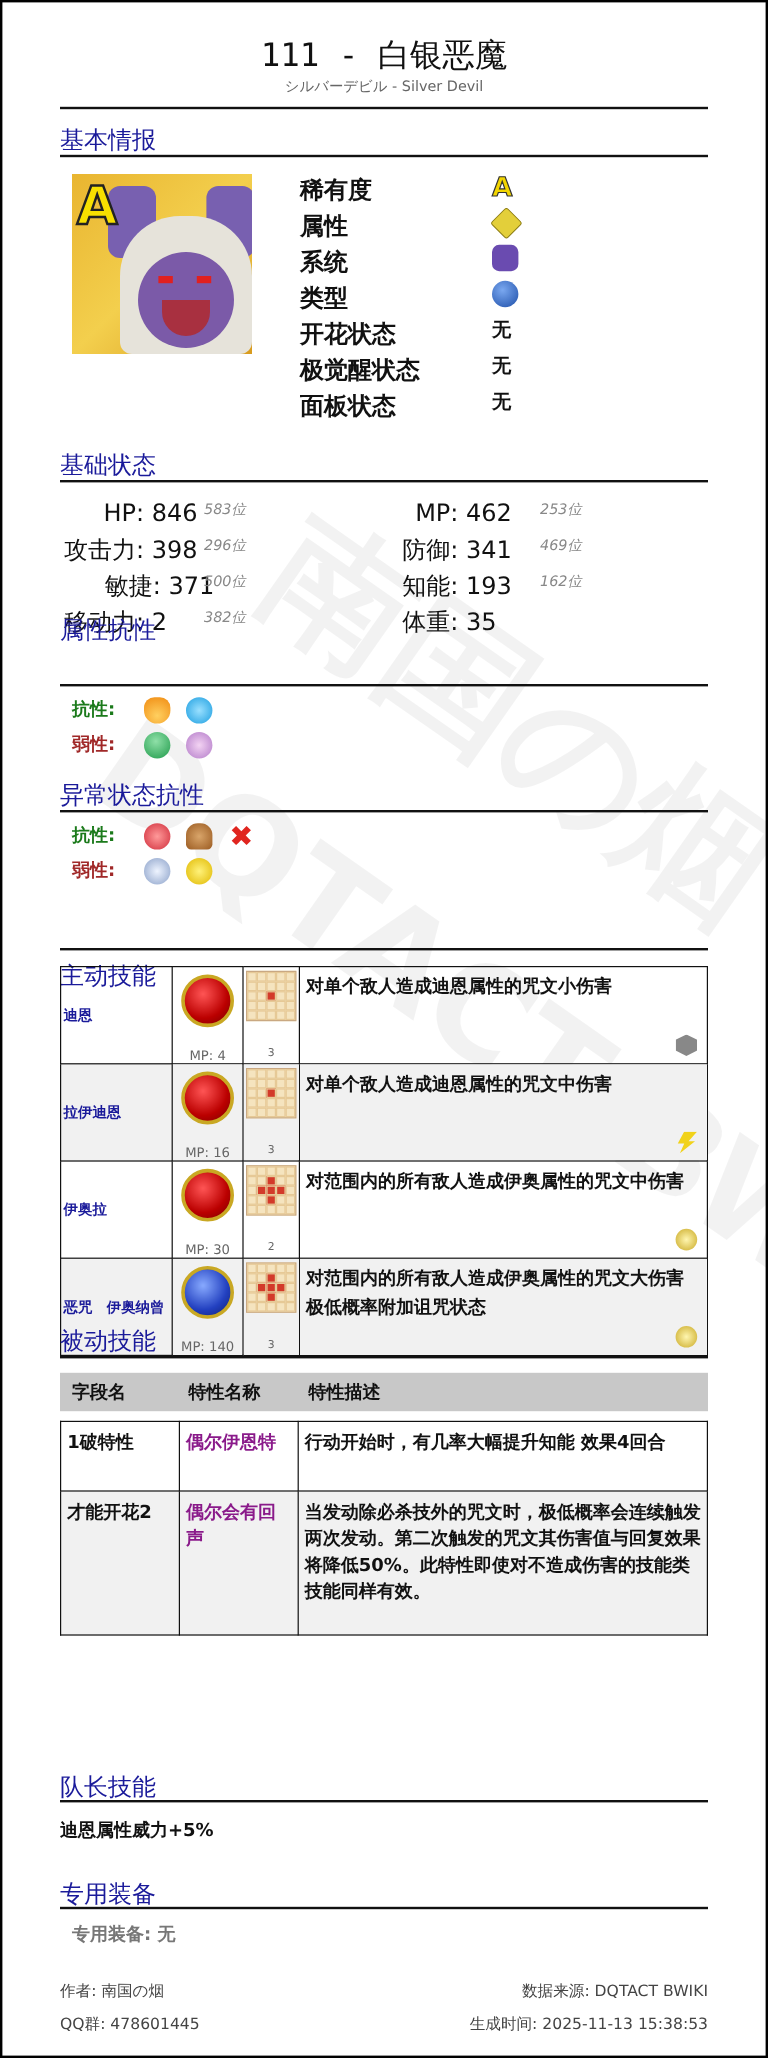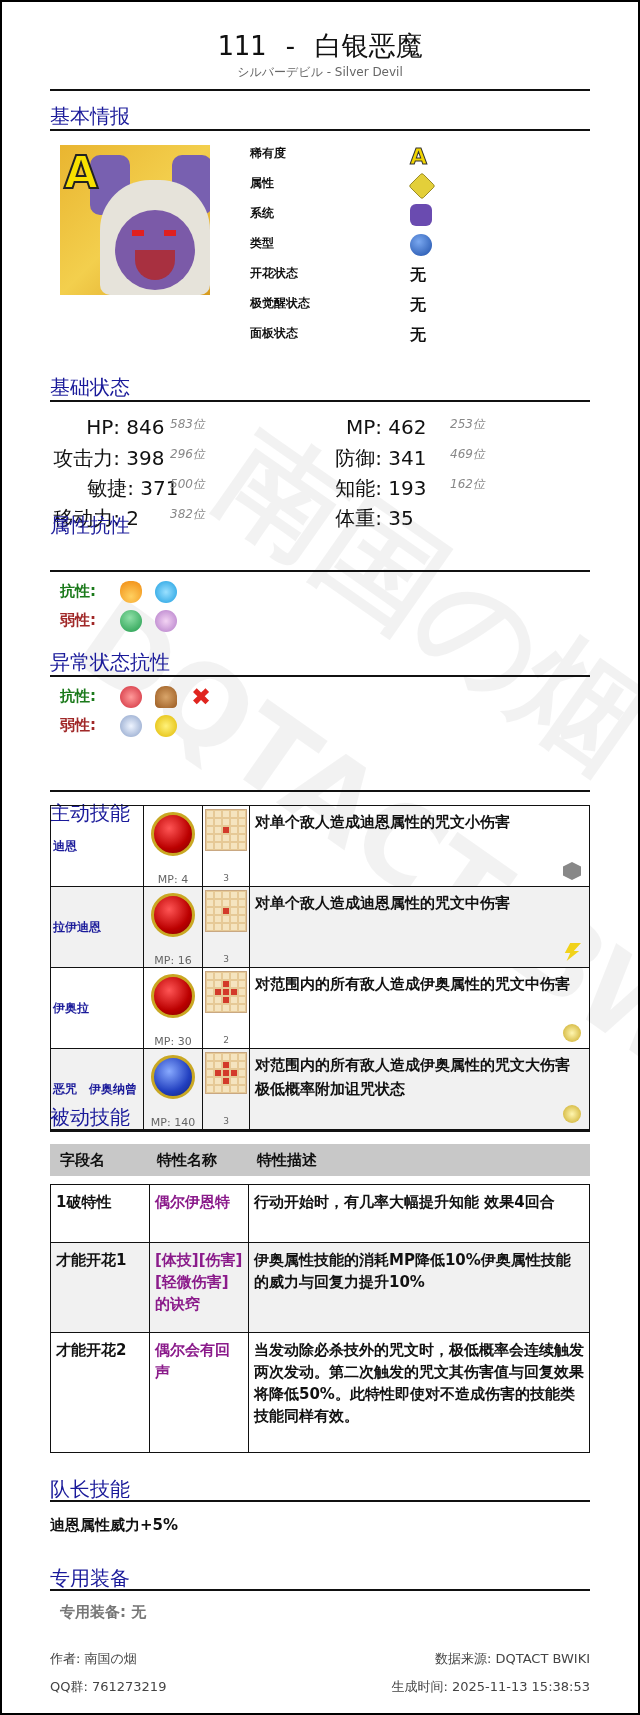--- a/index.html
+++ b/index.html
@@ -17,21 +17,21 @@
   .sec-title{position:absolute;left:50px;font-size:20px;color:#1a1a9a;}
   .portrait{position:absolute;left:60px;top:145px;width:150px;height:150px;
        background:linear-gradient(135deg,#e9b530,#f3cf4d 50%,#d89b1e);overflow:hidden;}
   .portrait .body{position:absolute;left:40px;top:35px;width:110px;height:115px;border-radius:50px 50px 10px 10px;background:#e6e3da;}
   .portrait .face{position:absolute;left:55px;top:65px;width:80px;height:80px;border-radius:40px;background:#7b5aa8;}
   .portrait .mouth{position:absolute;left:75px;top:105px;width:40px;height:30px;border-radius:0 0 20px 20px;background:#a83040;}
   .portrait .eye{position:absolute;top:85px;width:12px;height:6px;background:#e02020;}
   .portrait .wing{position:absolute;top:10px;width:40px;height:60px;background:#7860b0;border-radius:10px;}
   .portrait .rank{position:absolute;left:4px;top:2px;font-size:44px;font-weight:bold;color:#f7e000;
        -webkit-text-stroke:2px #222;}
-  .info-row{position:absolute;left:250px;height:26px;font-size:12px;font-weight:bold;}
+  .info-row{position:absolute;left:250px;height:26px;font-size:20px;font-weight:bold;}
   .info-val{position:absolute;left:410px;height:26px;font-size:16px;font-weight:bold;}
   .ico{display:inline-block;width:22px;height:22px;border-radius:50%;vertical-align:middle;}
   .stat{position:absolute;font-size:20px;}
   .stat .lbl{display:inline-block;text-align:right;}
   .rank-small{position:absolute;font-size:12px;color:#888;font-style:italic;}
   .res-lbl{position:absolute;left:60px;font-size:15px;font-weight:bold;}
   .green{color:#1b7a1b;} .red{color:#a02828;}
   .eico{position:absolute;width:22px;height:22px;border-radius:50%;}
   table{border-collapse:collapse;}
   .skills{position:absolute;left:50px;top:805px;width:540px;}
@@ -309,37 +309,32 @@
   <span style="left:107px">特性名称</span>
   <span style="left:207px">特性描述</span>
 </div>
 <table class="passive">
   <tbody>
     <tr style="height:58px">
       <td class="p-field">1破特性</td>
       <td class="p-name">偶尔伊恩特</td>
       <td>行动开始时，有几率大幅提升知能 效果4回合</td>
     </tr>
-    <tr style="height:90px">
-      <td class="p-field">才能开花1</td>
-      <td class="p-name">[体技][伤害][轻微伤害]的诀窍</td>
-      <td>伊奥属性技能的消耗MP降低10%伊奥属性技能的威力与回复力提升10%</td>
-    </tr>
     <tr style="height:120px">
       <td class="p-field">才能开花2</td>
       <td class="p-name">偶尔会有回声</td>
       <td>当发动除必杀技外的咒文时，极低概率会连续触发两次发动。第二次触发的咒文其伤害值与回复效果将降低50%。此特性即使对不造成伤害的技能类技能同样有效。</td>
     </tr>
   </tbody>
 </table>
 
 <div class="sec-title" style="top:1476px">队长技能</div>
 <div class="hr" style="top:1500px"></div>
 <div class="leader">迪恩属性威力+5%</div>
 
 <div class="sec-title" style="top:1565px">专用装备</div>
 <div class="hr" style="top:1589px"></div>
 <div class="equip">专用装备: 无</div>
 
 <div class="foot" style="left:50px;top:1650px">作者: 南国の烟</div>
-<div class="foot" style="left:50px;top:1678px">QQ群: 761273219</div>
+<div class="foot" style="left:50px;top:1678px">QQ群: 478601445</div>
 <div class="foot" style="right:50px;top:1650px">数据来源: DQTACT BWIKI</div>
 <div class="foot" style="right:50px;top:1678px">生成时间: 2025-11-13 15:38:53</div>
 
 </body></html>

